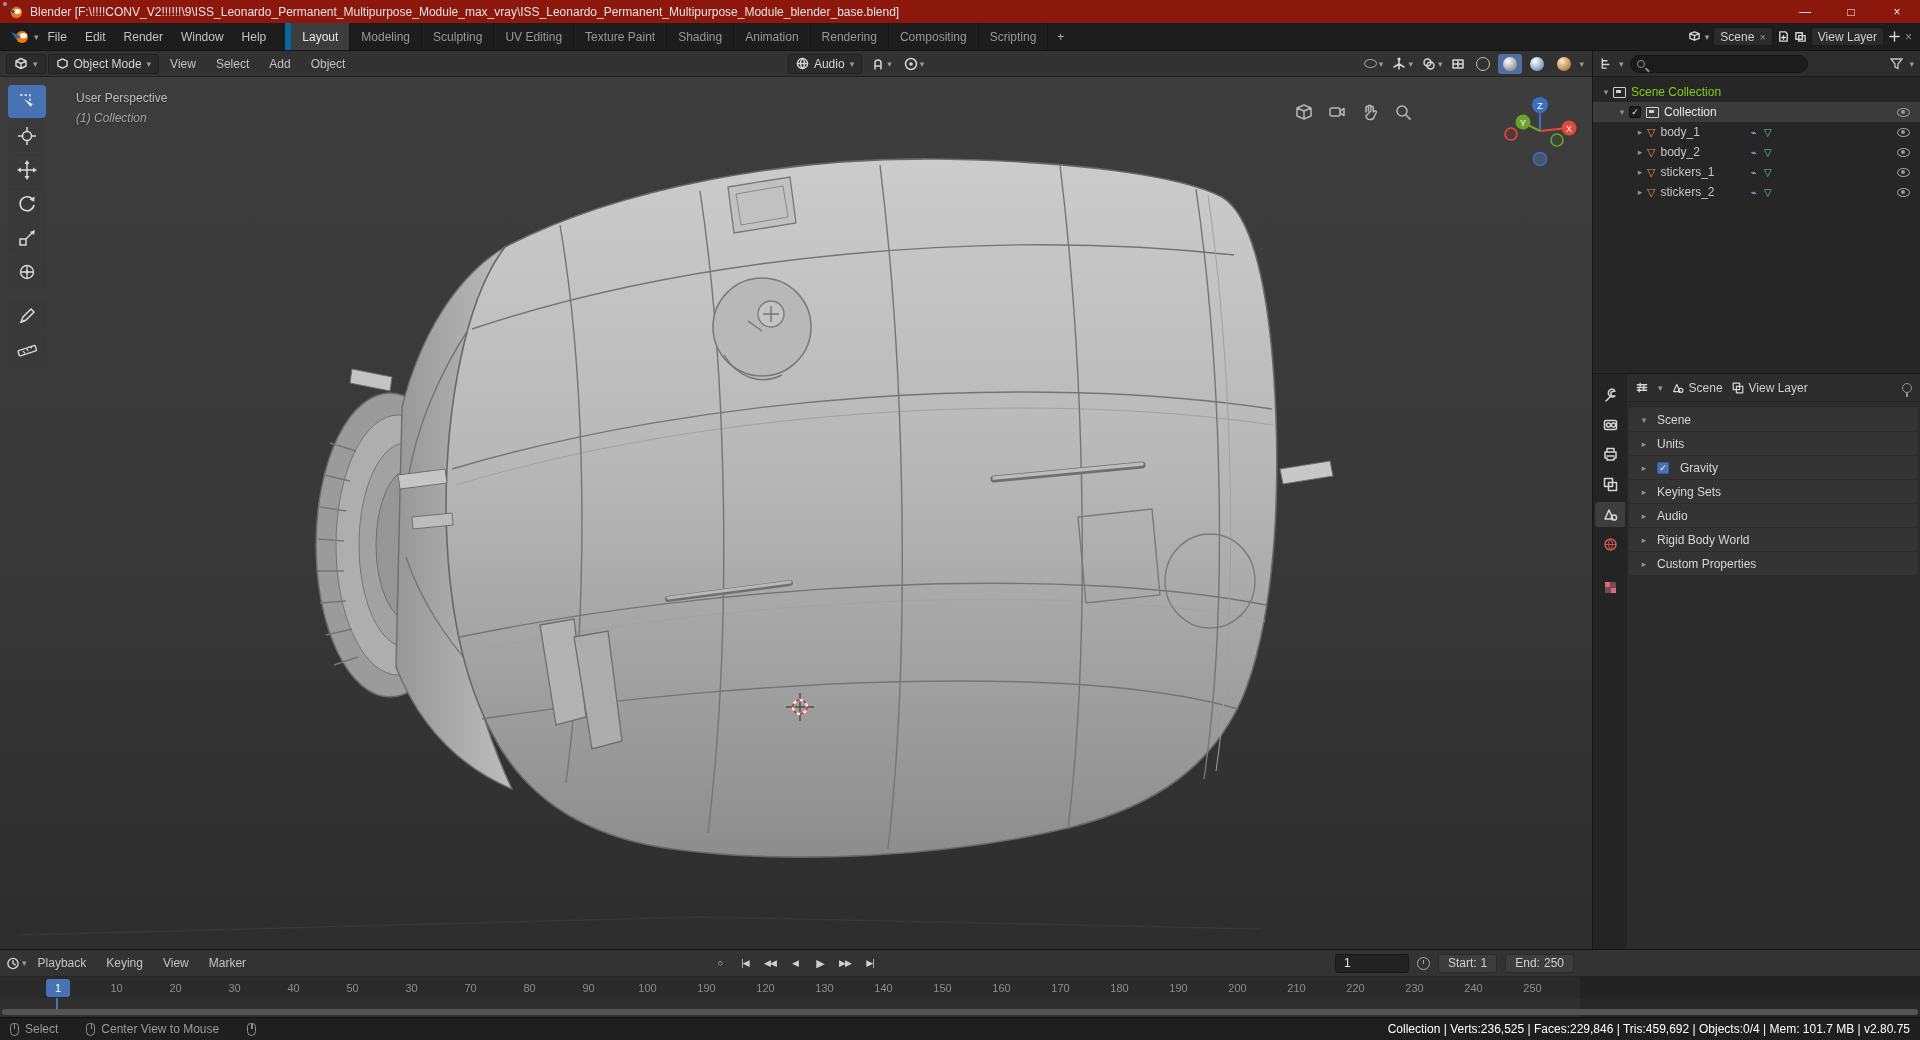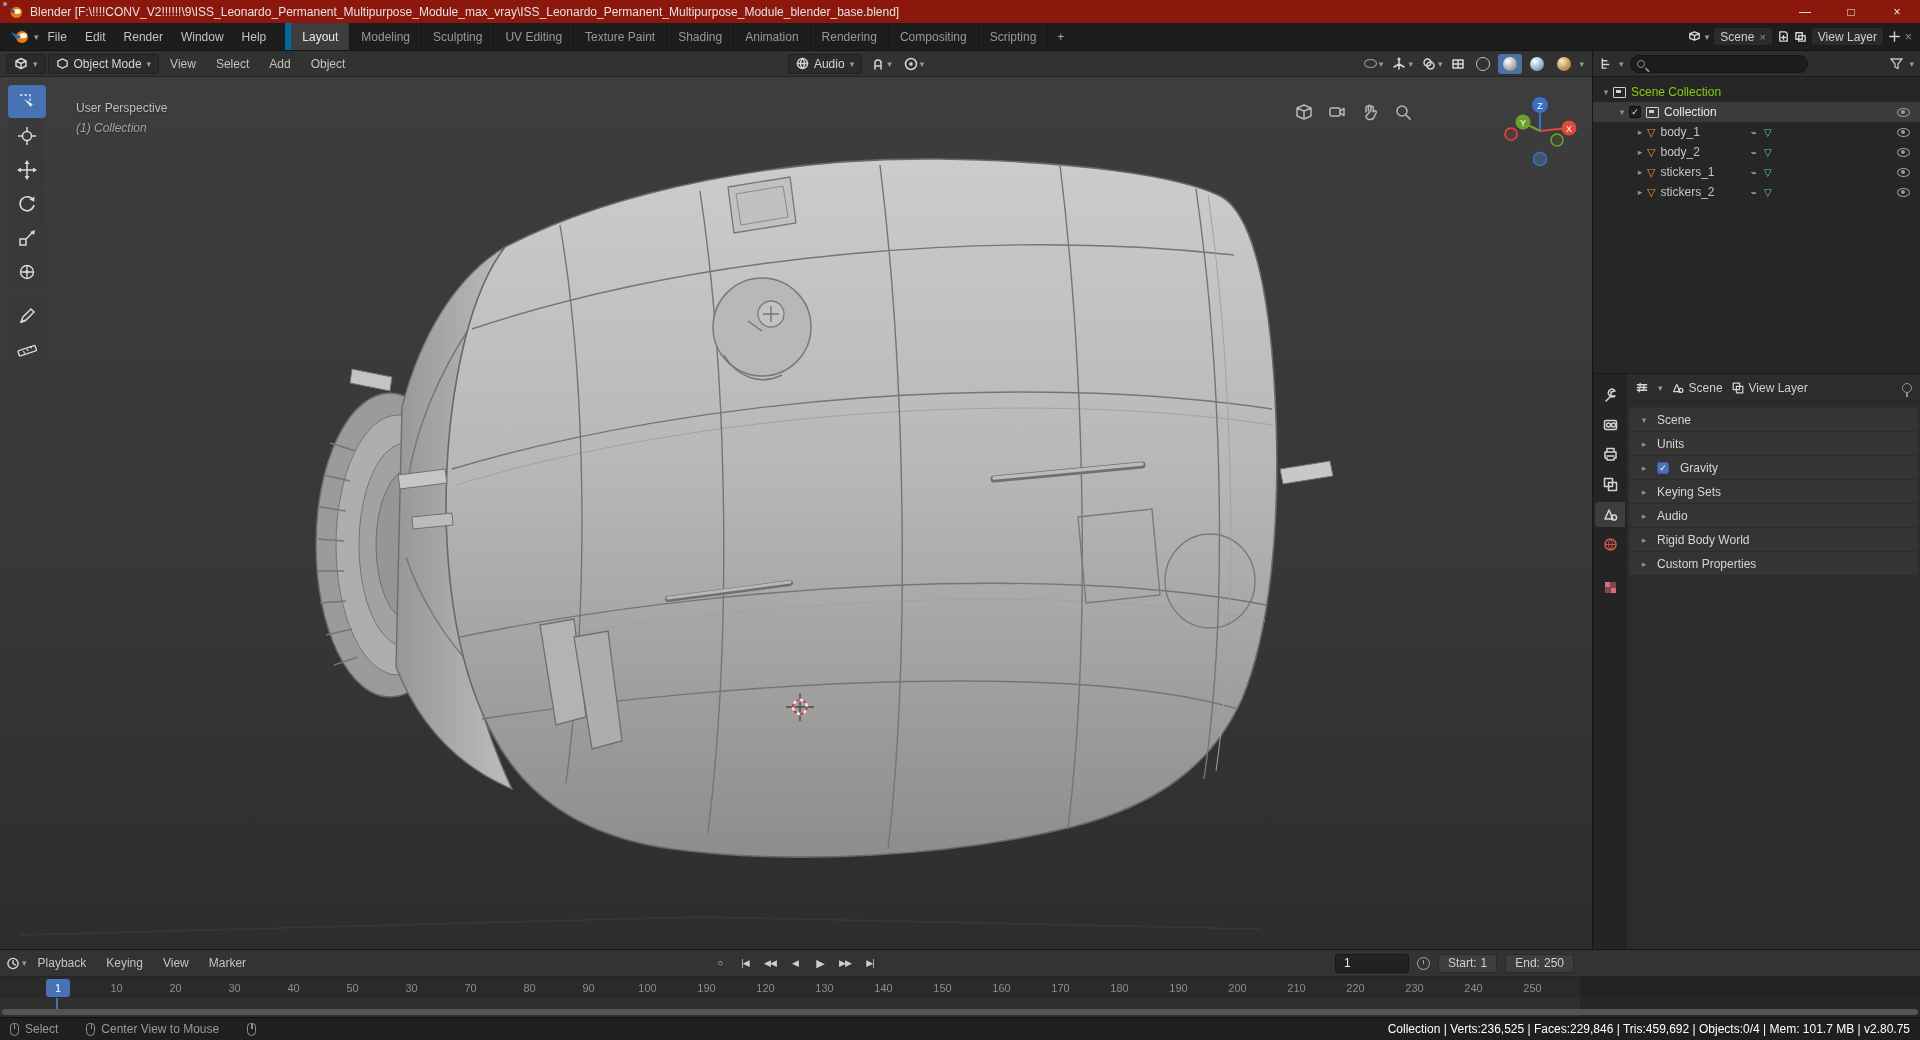--- a/index.html
+++ b/index.html
@@ -52,21 +52,21 @@
   .viewport { flex:1; position:relative; overflow:hidden;
     background:linear-gradient(#3d3d3d 0%, #383838 55%, #2d2d2d 100%); }
   .scene-svg { position:absolute; inset:0; }
 
   
   .toolbar { position:absolute; left:8px; top:8px; width:39px; display:flex; flex-direction:column; gap:1px; }
   .tool-btn { width:38px; height:33px; background:rgba(58,58,58,.92); display:flex; align-items:center; justify-content:center; border-radius:4px; }
   .tool-btn.active { background:#4772b3; }
   .tool-gap { height:9px; }
 
-  .vp-overlay-text { position:absolute; left:76px; top:22px; color:rgba(215,215,215,.85); font-size:12px; line-height:1.65; text-shadow:0 1px 2px rgba(0,0,0,.4); }
+  .vp-overlay-text { position:absolute; left:76px; top:12px; color:rgba(215,215,215,.85); font-size:12px; line-height:1.65; text-shadow:0 1px 2px rgba(0,0,0,.4); }
   .vp-overlay-text .sub { color:rgba(200,200,200,.75);font-style:italic; }
 
   .nav-row { position:absolute; top:24px; right:178px; display:flex; gap:11px; opacity:.8; }
   .nav-ico { width:22px; height:22px; display:flex; align-items:center; justify-content:center; }
   .gizmo { position:absolute; top:8px; right:10px; }
 
   
   .right-panel { width:328px; flex:none; display:flex; flex-direction:column; border-left:1px solid #161616; background:#2c2c2c; }
 
   .outliner { height:322px; flex:none; display:flex; flex-direction:column; background:#262626; }

